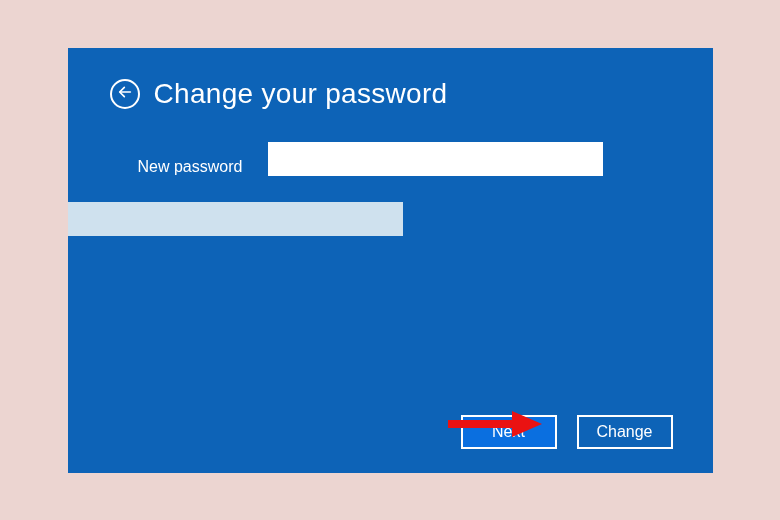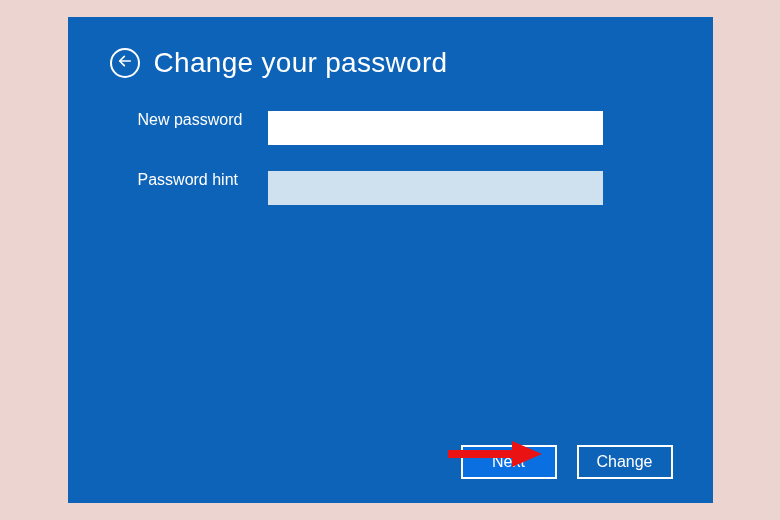--- a/index.html
+++ b/index.html
@@ -12,21 +12,21 @@
       height: 520px;
       background: #ecd5d1;
       font-family: "Segoe UI", Tahoma, sans-serif;
       display: flex;
       align-items: center;
       justify-content: center;
       position: relative;
     }
     .panel {
       width: 645px;
-      height: 486px;
+      height: 425px;
       background: #0d63b7;
       color: #ffffff;
       position: relative;
       padding: 0;
     }
     .header {
       display: flex;
       align-items: center;
       padding: 30px 0 0 42px;
     }
@@ -48,21 +48,21 @@
     .title {
       font-size: 28px;
       font-weight: 300;
       letter-spacing: 0.3px;
     }
     .form {
       padding: 32px 0 0 0;
     }
     .row {
       display: flex;
-      align-items: flex-start;
+      align-items: flex-end;
       margin-bottom: 26px;
     }
     .label {
       width: 200px;
       padding-left: 70px;
       font-size: 16px;
       font-weight: 400;
     }
     .field {
       width: 335px;
@@ -130,21 +130,20 @@
 
   <div class="form">
 
     <div class="row">
       <label class="label">New password</label>
       <input type="password" class="field field-active" autofocus="" value="" style="">
     </div>
 
 
     <div class="row">
-      <label class="label">Password hint</label>
       <input type="text" class="field field-inactive" value="" style="">
     </div>
 
   </div>
 
   <div class="buttons">
     <button class="btn btn-primary">Next</button>
     <button class="btn">Change</button>
   </div>
 

